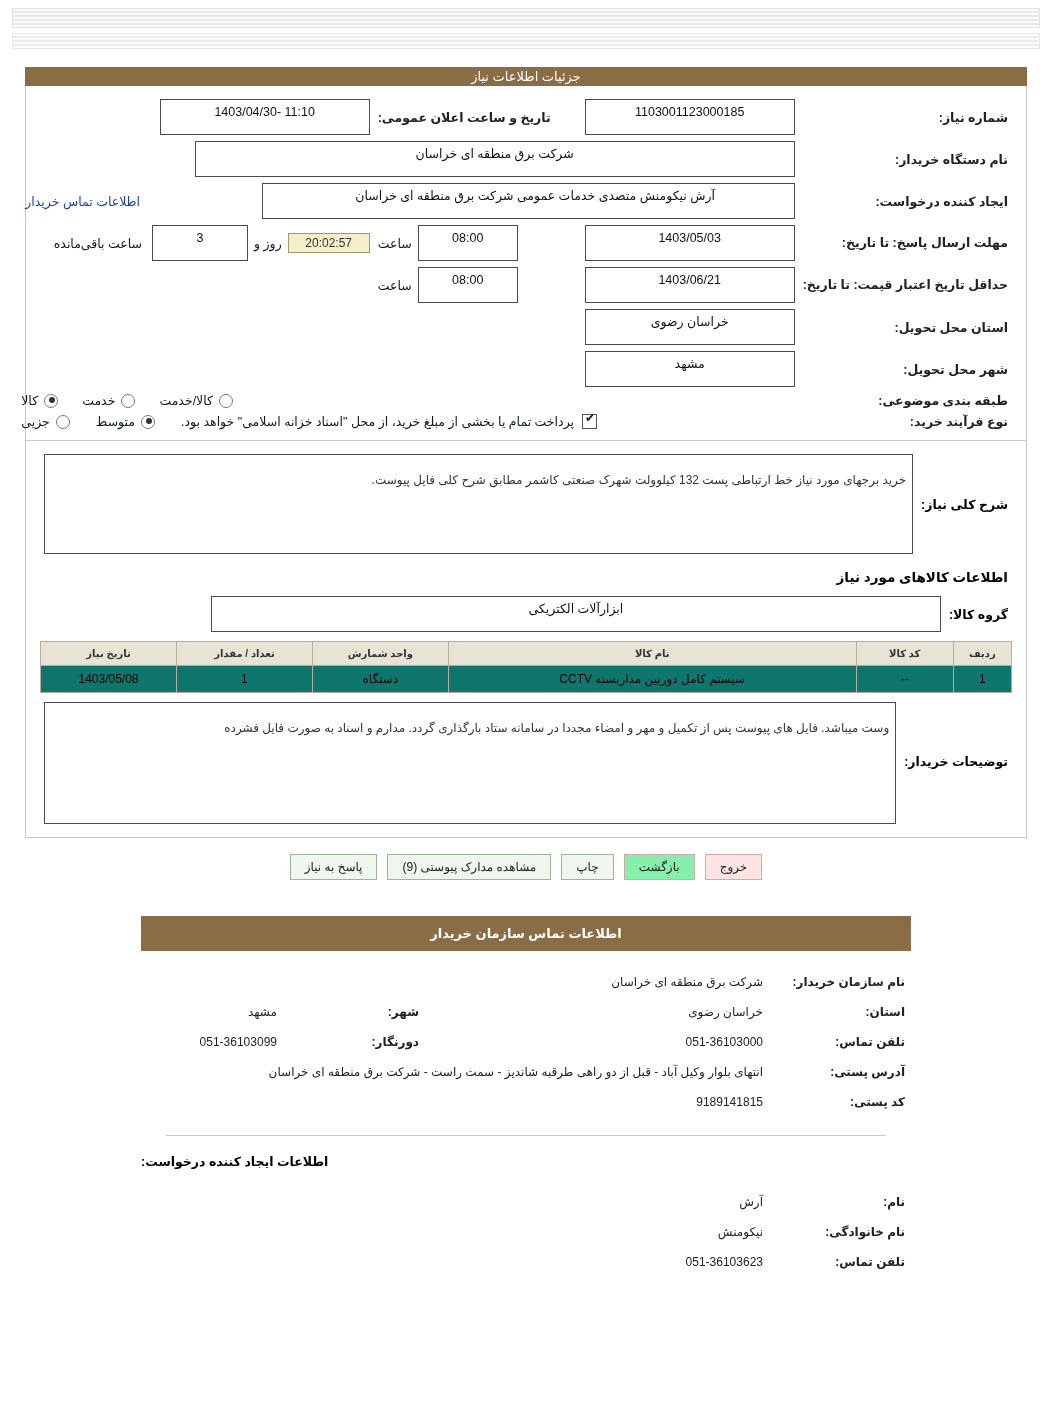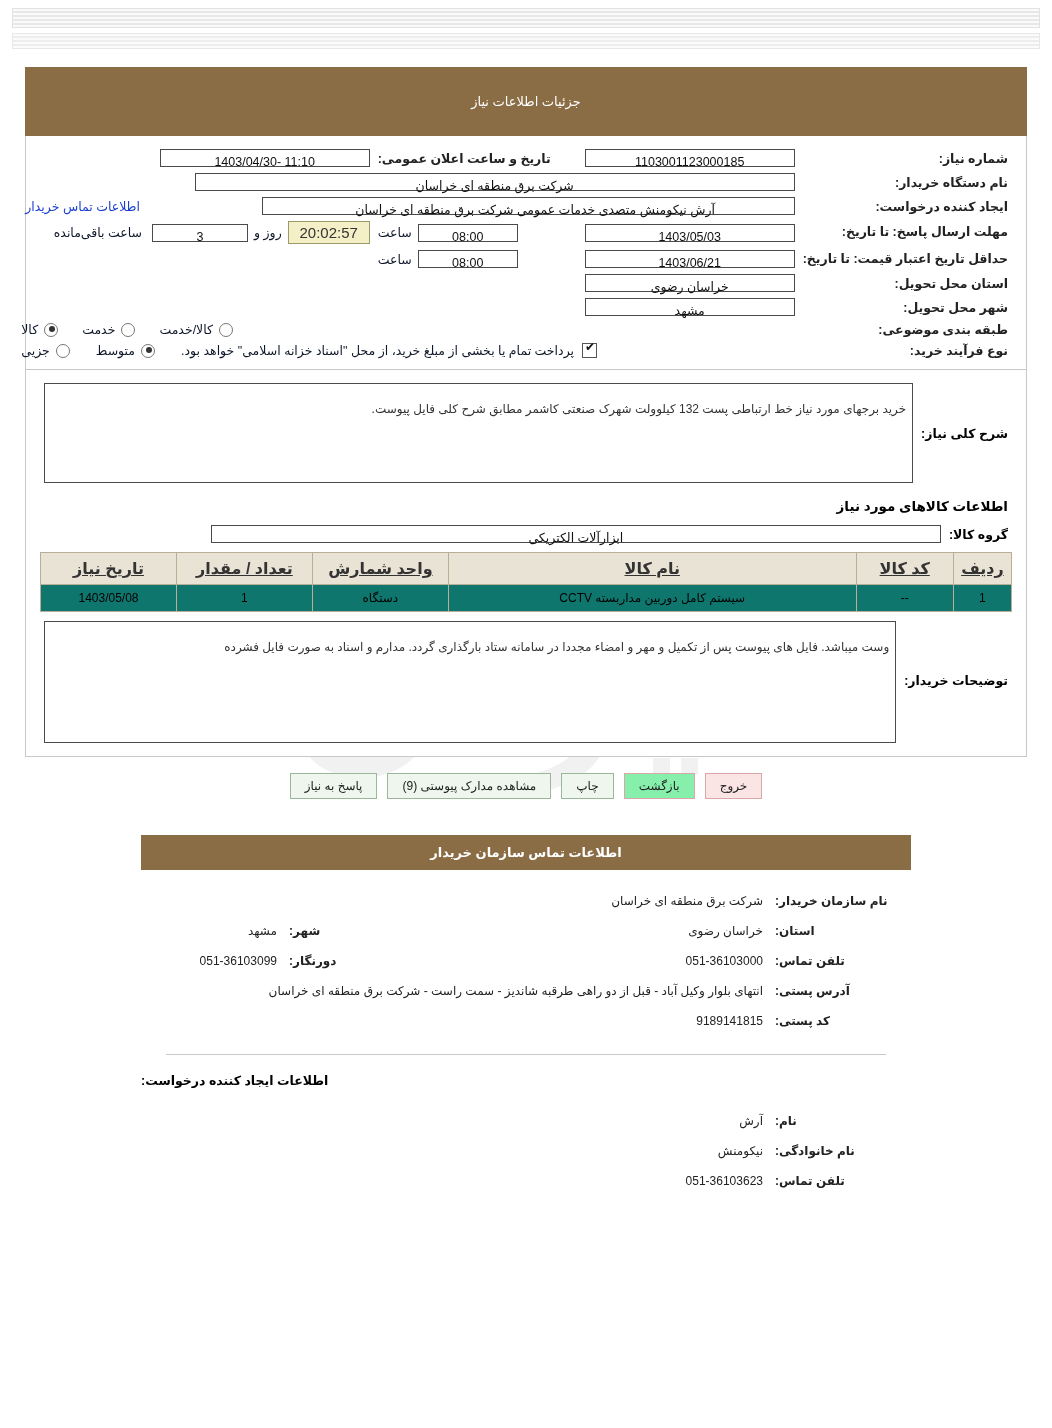--- a/index.html
+++ b/index.html
@@ -55,21 +55,21 @@
     position: relative;
     z-index: 2;
     margin: 18px 25px 0 25px;
   }
 
   .section-header {
     background: #8a6c45;
     color: #ffffff;
     font-size: 13px;
     text-align: center;
-    padding: 27px 0;
+    padding: 2px 0;
     font-weight: normal;
   }
 
   .panel {
     border: 1px solid #c8c8c8;
     border-top: none;
     background: #ffffff;
     padding: 10px 14px 8px 14px;
   }
 
@@ -88,42 +88,42 @@
     font-weight: bold;
     color: #222;
     font-size: 12.5px;
     width: 1px;
     padding-right: 6px;
     margin-left: 40px;
   }
   .field {
     border: 1px solid #4a4a4a;
     background: #fff;
-    height: 18px;
+    height: 36px;
     line-height: 24px;
     text-align: center;
     font-size: 12.5px;
     color: #111;
     padding: 0 6px;
     box-sizing: border-box;
     display: block;
   }
 
   .link {
     color: #1a3fd0;
     font-size: 12.5px;
     text-decoration: none;
     padding: 0 4px;
     white-space: nowrap;
   }
 
   .countdown {
     background: #f5efc8;
     border: 1px solid #9b9b6a;
-    font-size: 15px;
+    font-size: 12px;
     padding: 2px 6px;
     color: #333;
     display: inline-block;
     min-width: 68px;
     text-align: center;
   }
   .inline-txt { font-size: 12.5px; color: #0f172a; white-space: nowrap; }
 
   .radio-row { display: flex; align-items: center; gap: 6px; justify-content: flex-start; }
   .radio {
@@ -175,22 +175,21 @@
     border-collapse: collapse;
     margin-top: 6px;
     font-size: 12px;
   }
   table.goods th {
     background: #e9e3d6;
     border: 1px solid #b9ae98;
     padding: 6px 4px;
     font-weight: bold;
     color: #333;
-    font-size: 16px;
-    text-decoration: underline;
+    font-size: 10px;
   }
   table.goods td {
     border: 1px solid #b9ae98;
     padding: 6px 4px;
     text-align: center;
     background: #0f766e;
     font-size: 12px;
   }
   .btn-row {
     display: flex;
@@ -233,21 +232,21 @@
     width: 770px;
     margin: 16px auto 0 auto;
     border-collapse: collapse;
     font-size: 12px;
   }
   table.contact td {
     padding: 8px 6px;
     vertical-align: top;
   }
   td.clabel {
-    text-align: left;
+    text-align: right;
     font-weight: bold;
     white-space: nowrap;
     width: 130px;
     color: #222;
   }
   td.cval {
     text-align: right;
     color: #222;
     padding-right: 10px;
   }

